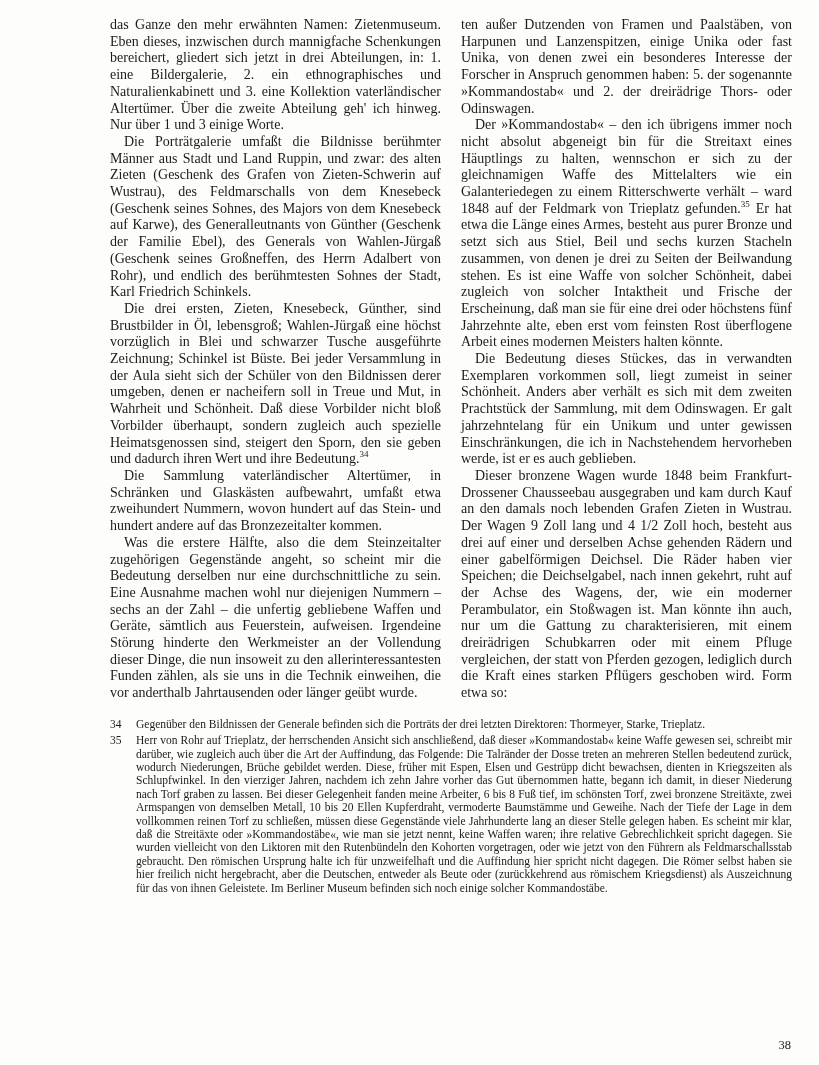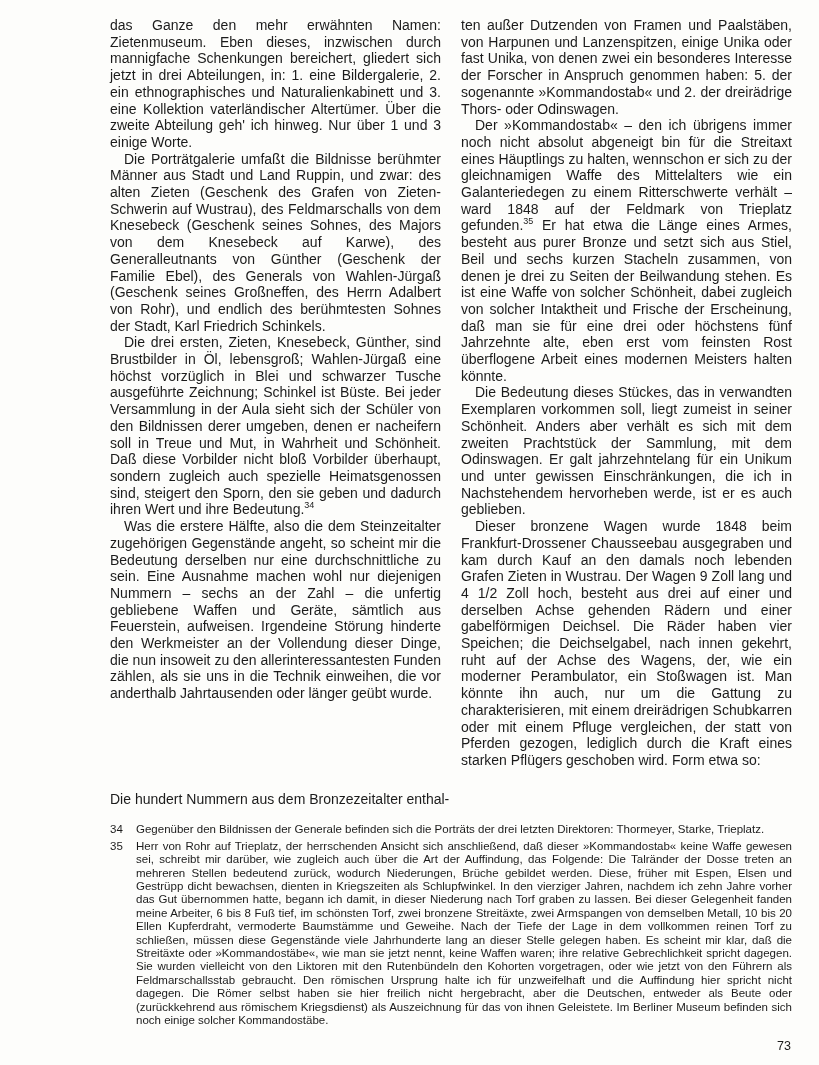--- a/index.html
+++ b/index.html
@@ -7,21 +7,21 @@
     padding: 0;
     background: #ffffff;
   }
   .page {
     position: relative;
     width: 819px;
     height: 1065px;
     box-sizing: border-box;
     background: #fdfdfb;
     color: #1b1b1b;
-    font-family: Liberation Sans, sans-serif;
+    font-family: Liberation Serif, serif;
     padding: 17px 27px 0 110px;
     overflow: hidden;
   }
   .columns {
     display: flex;
     gap: 20px;
   }
   .col {
     width: 331px;
     font-size: 14px;
@@ -75,42 +75,42 @@
 <div class="page">
 
   <div class="columns">
 
     <div class="col">
       <p class="noindent">das Ganze den mehr erwähnten Namen: Zietenmuseum. Eben dieses, inzwischen durch mannigfache Schenkungen bereichert, gliedert sich jetzt in drei Abteilungen, in: 1. eine Bildergalerie, 2. ein ethnographisches und Naturalienkabinett und 3. eine Kollektion vaterländischer Altertümer. Über die zweite Abteilung geh' ich hinweg. Nur über 1 und 3 einige Worte.</p>
       <p>Die Porträtgalerie umfaßt die Bildnisse berühmter Männer aus Stadt und Land Ruppin, und zwar: des alten Zieten (Geschenk des Grafen von Zieten-Schwerin auf Wustrau), des Feldmarschalls von dem Knesebeck (Geschenk seines Sohnes, des Majors von dem Knesebeck auf Karwe), des Generalleutnants von Günther (Geschenk der Familie Ebel), des Generals von Wahlen-Jürgaß (Geschenk seines Großneffen, des Herrn Adalbert von Rohr), und endlich des berühmtesten Sohnes der Stadt, Karl Friedrich Schinkels.</p>
       <p>
         <span>Die drei ersten, Zieten, Knesebeck, Günther, sind Brustbilder in Öl, lebensgroß; Wahlen-Jürgaß eine höchst vorzüglich in Blei und schwarzer Tusche ausgeführte Zeichnung; Schinkel ist Büste. Bei jeder Versammlung in der Aula sieht sich der Schüler von den Bildnissen derer umgeben, denen er nacheifern soll in Treue und Mut, in Wahrheit und Schönheit. Daß diese Vorbilder nicht bloß Vorbilder überhaupt, sondern zugleich auch spezielle Heimatsgenossen sind, steigert den Sporn, den sie geben und dadurch ihren Wert und ihre Bedeutung.</span><sup class="fn-ref">34</sup>
       </p>
+      <p>Die Sammlung vaterländischer Altertümer, in Schränken und Glaskästen aufbewahrt, umfaßt etwa zweihundert Nummern, wovon hundert auf das Stein- und hundert andere auf das Bronzezeitalter kommen.</p>
       <p>Was die erstere Hälfte, also die dem Steinzeitalter zugehörigen Gegenstände angeht, so scheint mir die Bedeutung derselben nur eine durchschnittliche zu sein. Eine Ausnahme machen wohl nur diejenigen Nummern – sechs an der Zahl – die unfertig gebliebene Waffen und Geräte, sämtlich aus Feuerstein, aufweisen. Irgendeine Störung hinderte den Werkmeister an der Vollendung dieser Dinge, die nun insoweit zu den allerinteressantesten Funden zählen, als sie uns in die Technik einweihen, die vor anderthalb Jahrtausenden oder länger geübt wurde.</p>
     </div>
 
     <div class="col">
       <p class="noindent">ten außer Dutzenden von Framen und Paalstäben, von Harpunen und Lanzenspitzen, einige Unika oder fast Unika, von denen zwei ein besonderes Interesse der Forscher in Anspruch genommen haben: 5. der sogenannte »Kommandostab« und 2. der dreirädrige Thors- oder Odinswagen.</p>
       <p>
         <span>Der »Kommandostab« – den ich übrigens immer noch nicht absolut abgeneigt bin für die Streitaxt eines Häuptlings zu halten, wennschon er sich zu der gleichnamigen Waffe des Mittelalters wie ein Galanteriedegen zu einem Ritterschwerte verhält – ward 1848 auf der Feldmark von Trieplatz gefunden.</span><sup class="fn-ref">35</sup><span> Er hat etwa die Länge eines Armes, besteht aus purer Bronze und setzt sich aus Stiel, Beil und sechs kurzen Stacheln zusammen, von denen je drei zu Seiten der Beilwandung stehen. Es ist eine Waffe von solcher Schönheit, dabei zugleich von solcher Intaktheit und Frische der Erscheinung, daß man sie für eine drei oder höchstens fünf Jahrzehnte alte, eben erst vom feinsten Rost überflogene Arbeit eines modernen Meisters halten könnte.</span>
       </p>
       <p>Die Bedeutung dieses Stückes, das in verwandten Exemplaren vorkommen soll, liegt zumeist in seiner Schönheit. Anders aber verhält es sich mit dem zweiten Prachtstück der Sammlung, mit dem Odinswagen. Er galt jahrzehntelang für ein Unikum und unter gewissen Einschränkungen, die ich in Nachstehendem hervorheben werde, ist er es auch geblieben.</p>
       <p>Dieser bronzene Wagen wurde 1848 beim Frankfurt-Drossener Chausseebau ausgegraben und kam durch Kauf an den damals noch lebenden Grafen Zieten in Wustrau. Der Wagen 9 Zoll lang und 4 1/2 Zoll hoch, besteht aus drei auf einer und derselben Achse gehenden Rädern und einer gabelförmigen Deichsel. Die Räder haben vier Speichen; die Deichselgabel, nach innen gekehrt, ruht auf der Achse des Wagens, der, wie ein moderner Perambulator, ein Stoßwagen ist. Man könnte ihn auch, nur um die Gattung zu charakterisieren, mit einem dreirädrigen Schubkarren oder mit einem Pfluge vergleichen, der statt von Pferden gezogen, lediglich durch die Kraft eines starken Pflügers geschoben wird. Form etwa so:</p>
     </div>
 
   </div>
 
-  <p class="continuation">Die hundert Nummern aus dem Bronzezeitalter enthal-</p>
 
   <div class="footnotes">
     <div class="footnote">
       <span class="fn-num">34</span>
       <span class="fn-text">Gegenüber den Bildnissen der Generale befinden sich die Porträts der drei letzten Direktoren: Thormeyer, Starke, Trieplatz.</span>
     </div>
     <div class="footnote">
       <span class="fn-num">35</span>
       <span class="fn-text">Herr von Rohr auf Trieplatz, der herrschenden Ansicht sich anschließend, daß dieser »Kommandostab« keine Waffe gewesen sei, schreibt mir darüber, wie zugleich auch über die Art der Auffindung, das Folgende: Die Talränder der Dosse treten an mehreren Stellen bedeutend zurück, wodurch Niederungen, Brüche gebildet werden. Diese, früher mit Espen, Elsen und Gestrüpp dicht bewachsen, dienten in Kriegszeiten als Schlupfwinkel. In den vierziger Jahren, nachdem ich zehn Jahre vorher das Gut übernommen hatte, begann ich damit, in dieser Niederung nach Torf graben zu lassen. Bei dieser Gelegenheit fanden meine Arbeiter, 6 bis 8 Fuß tief, im schönsten Torf, zwei bronzene Streitäxte, zwei Armspangen von demselben Metall, 10 bis 20 Ellen Kupferdraht, vermoderte Baumstämme und Geweihe. Nach der Tiefe der Lage in dem vollkommen reinen Torf zu schließen, müssen diese Gegenstände viele Jahrhunderte lang an dieser Stelle gelegen haben. Es scheint mir klar, daß die Streitäxte oder »Kommandostäbe«, wie man sie jetzt nennt, keine Waffen waren; ihre relative Gebrechlichkeit spricht dagegen. Sie wurden vielleicht von den Liktoren mit den Rutenbündeln den Kohorten vorgetragen, oder wie jetzt von den Führern als Feldmarschallsstab gebraucht. Den römischen Ursprung halte ich für unzweifelhaft und die Auffindung hier spricht nicht dagegen. Die Römer selbst haben sie hier freilich nicht hergebracht, aber die Deutschen, entweder als Beute oder (zurückkehrend aus römischem Kriegsdienst) als Auszeichnung für das von ihnen Geleistete. Im Berliner Museum befinden sich noch einige solcher Kommandostäbe.</span>
     </div>
   </div>
 
-  <div class="page-number">73</div>
+  <div class="page-number">38</div>
 
 </div>
 
 </body></html>

